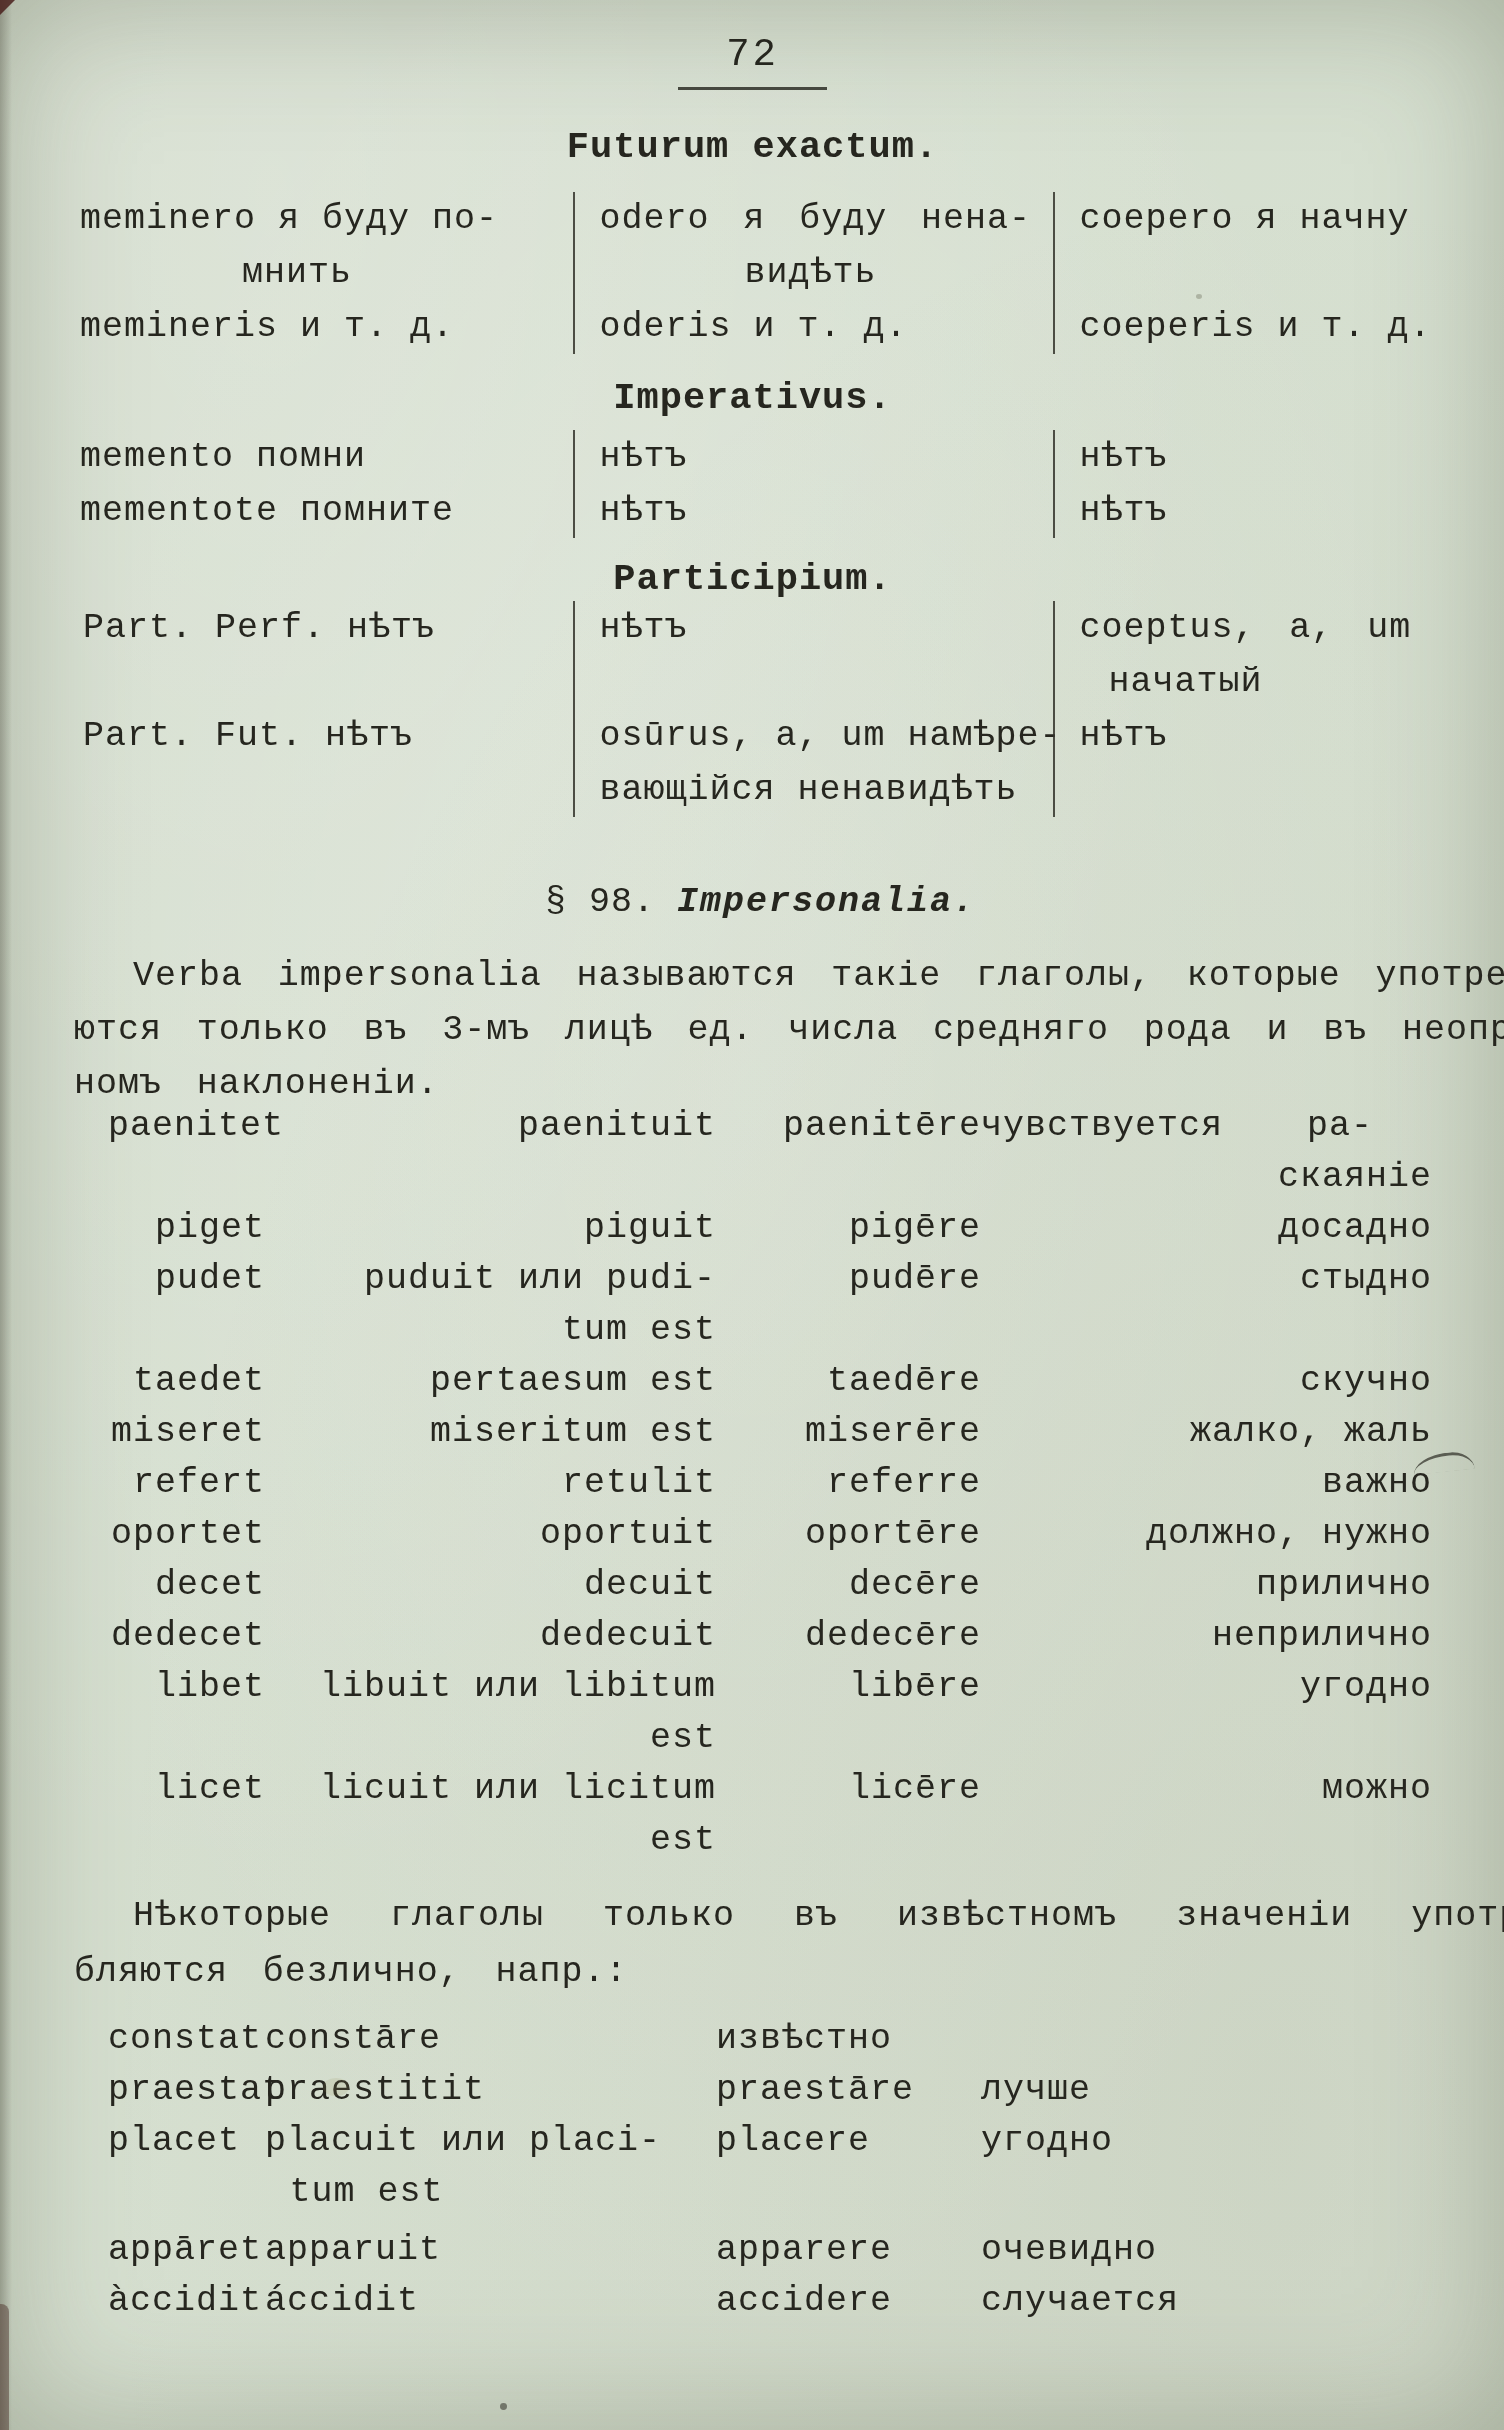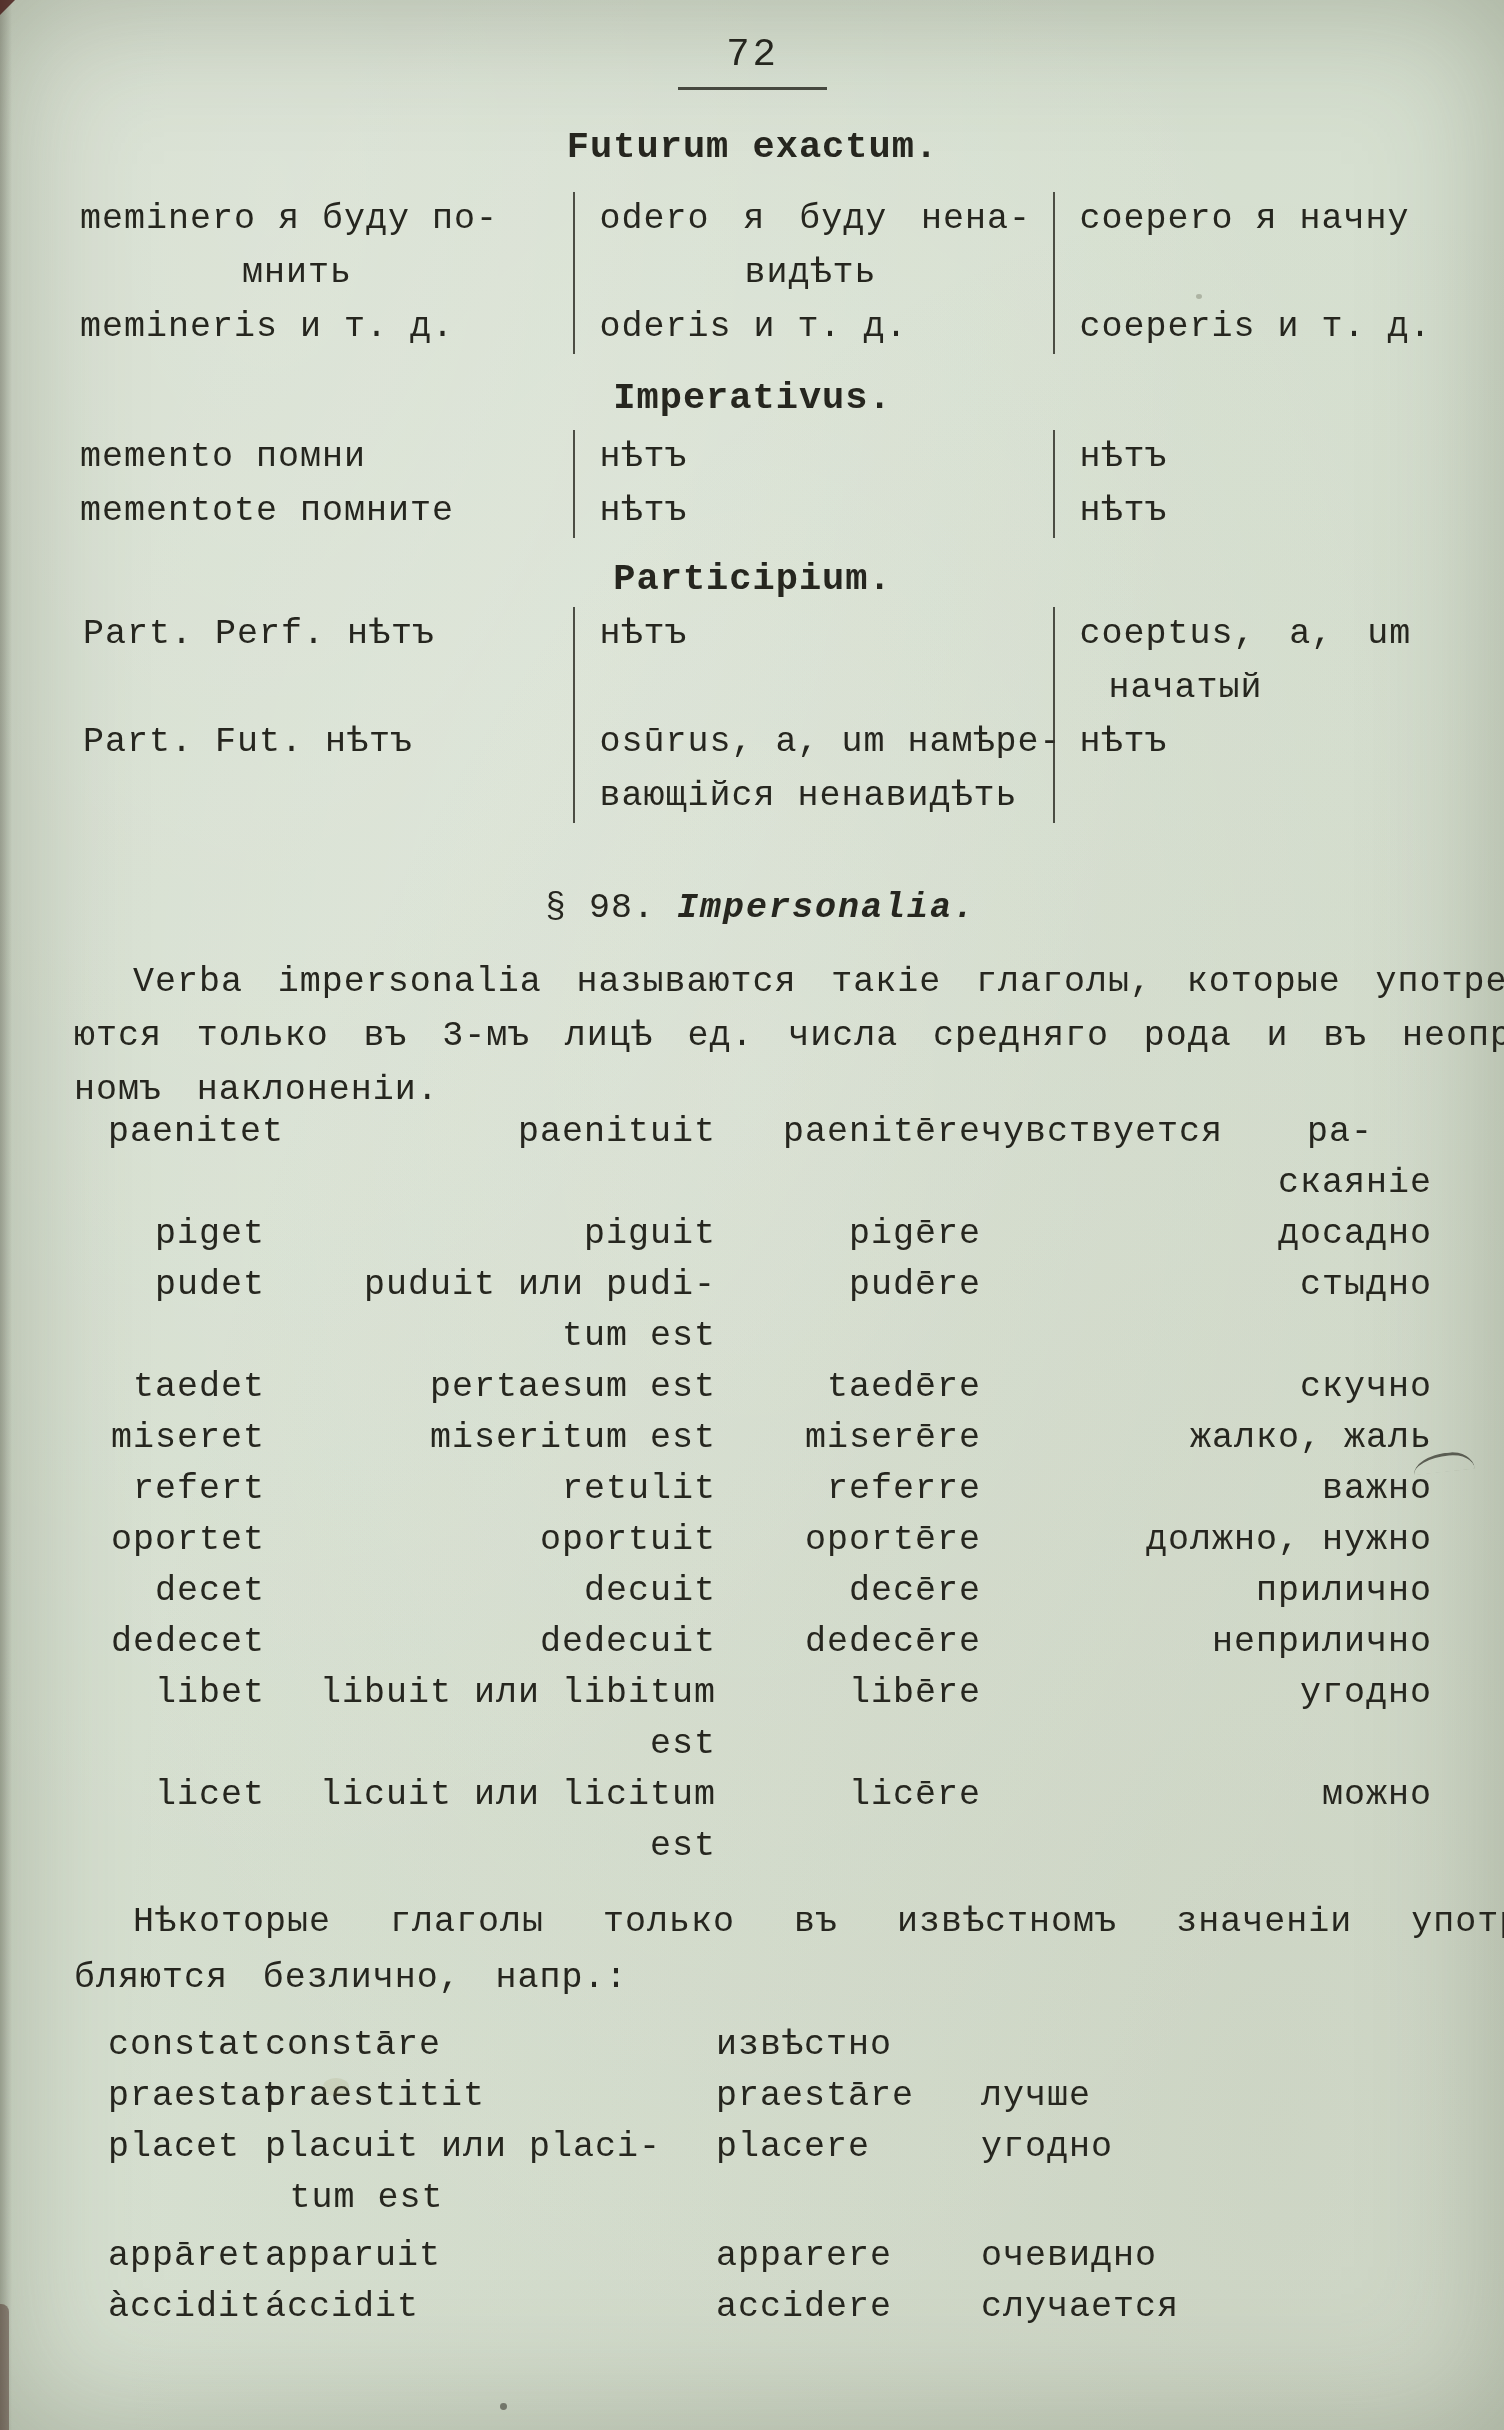--- a/index.html
+++ b/index.html
@@ -49,21 +49,21 @@
   .ctable .ccol { padding-right:9.8px; }
   .ctable .c1 { padding-left:80px; }
   .ctable .c2, .ctable .c3 { border-left:2px solid rgba(50,51,42,0.85); padding-left:24.5px; }
   .ctable-part .c1 { padding-left:83px; }
   .cline { height:54px; line-height:54px; white-space:nowrap; }
   .ml-mnit { margin-left:162px; }
   .ml-vid  { margin-left:145px; }
   .ml-nach { margin-left:29px; }
   .spread  { word-spacing:11.8px; }
   .t-imp  { margin-top:9.8px; }
-  .t-part { margin-top:6px; }
+  .t-part { margin-top:0; }
 
   
   .para { margin-top:21.6px; padding-left:74px; padding-right:69px; }
   .pline { line-height:54px; white-space:nowrap; word-spacing:12.7px; }
   .pline.indent { text-indent:59px; }
   .note { margin-top:21.6px; }
   .note .pline { line-height:56px; }
   .ws-wide { word-spacing:37px; }
 
   

